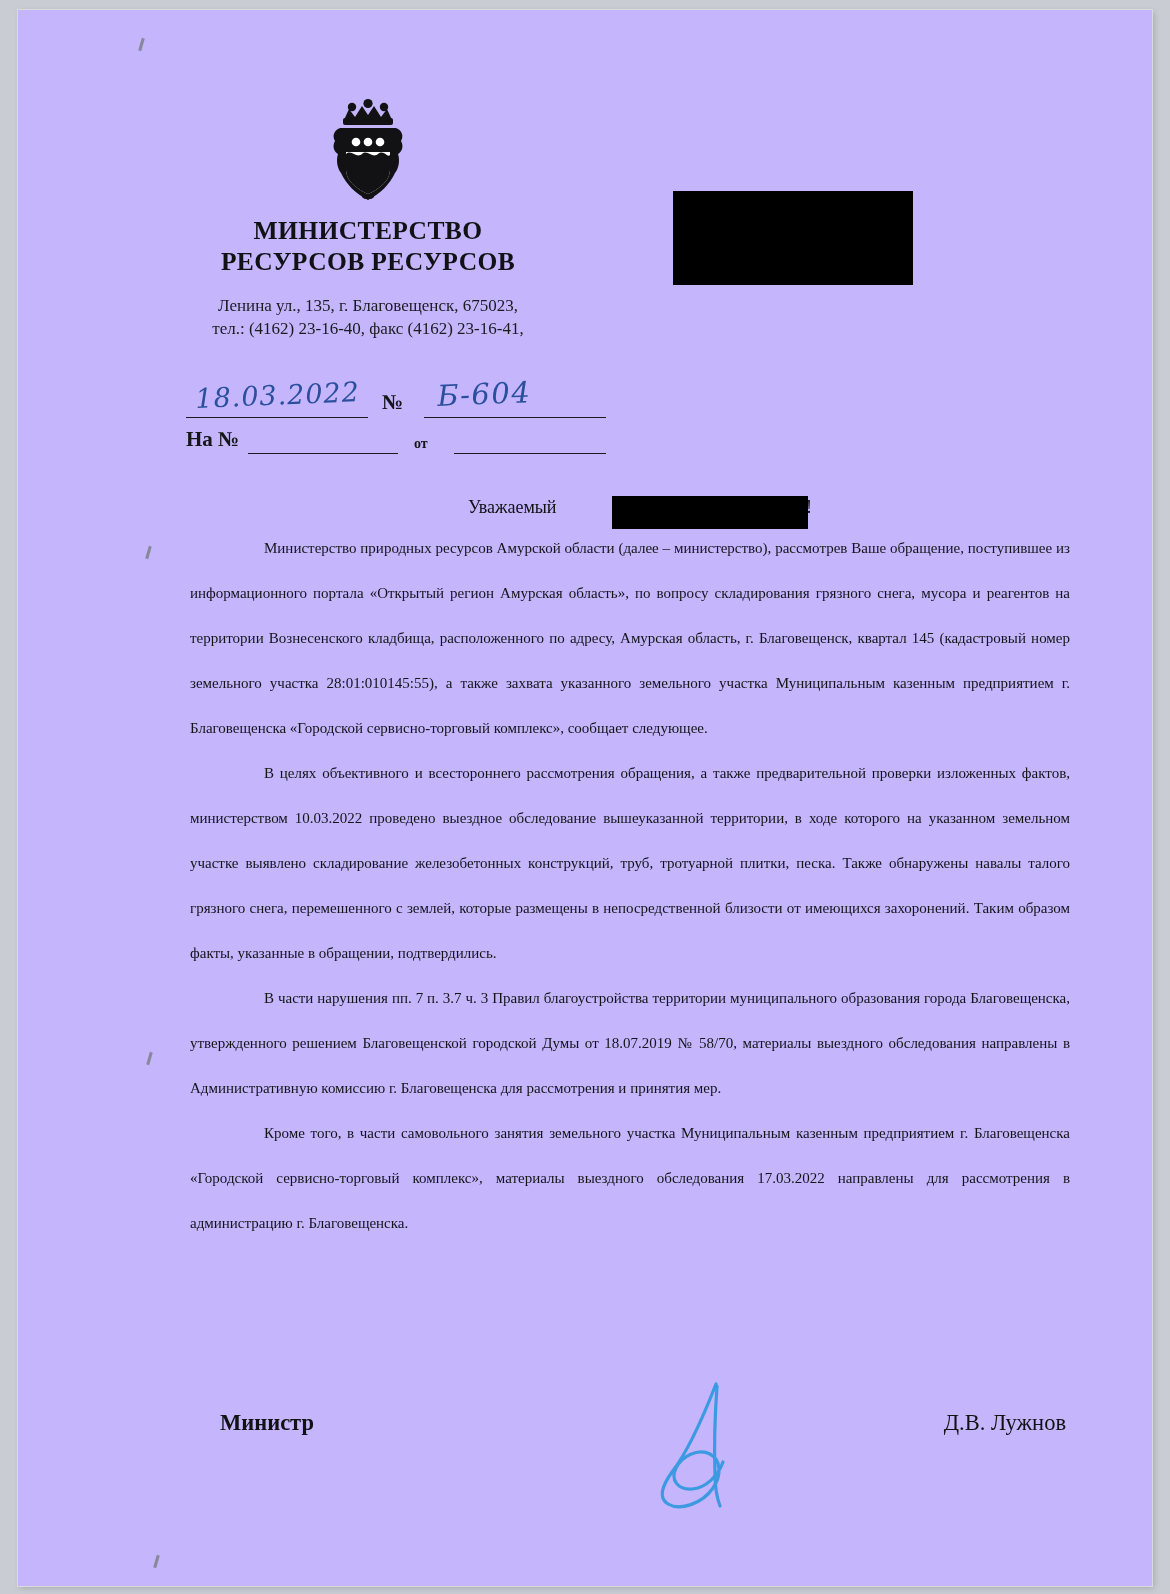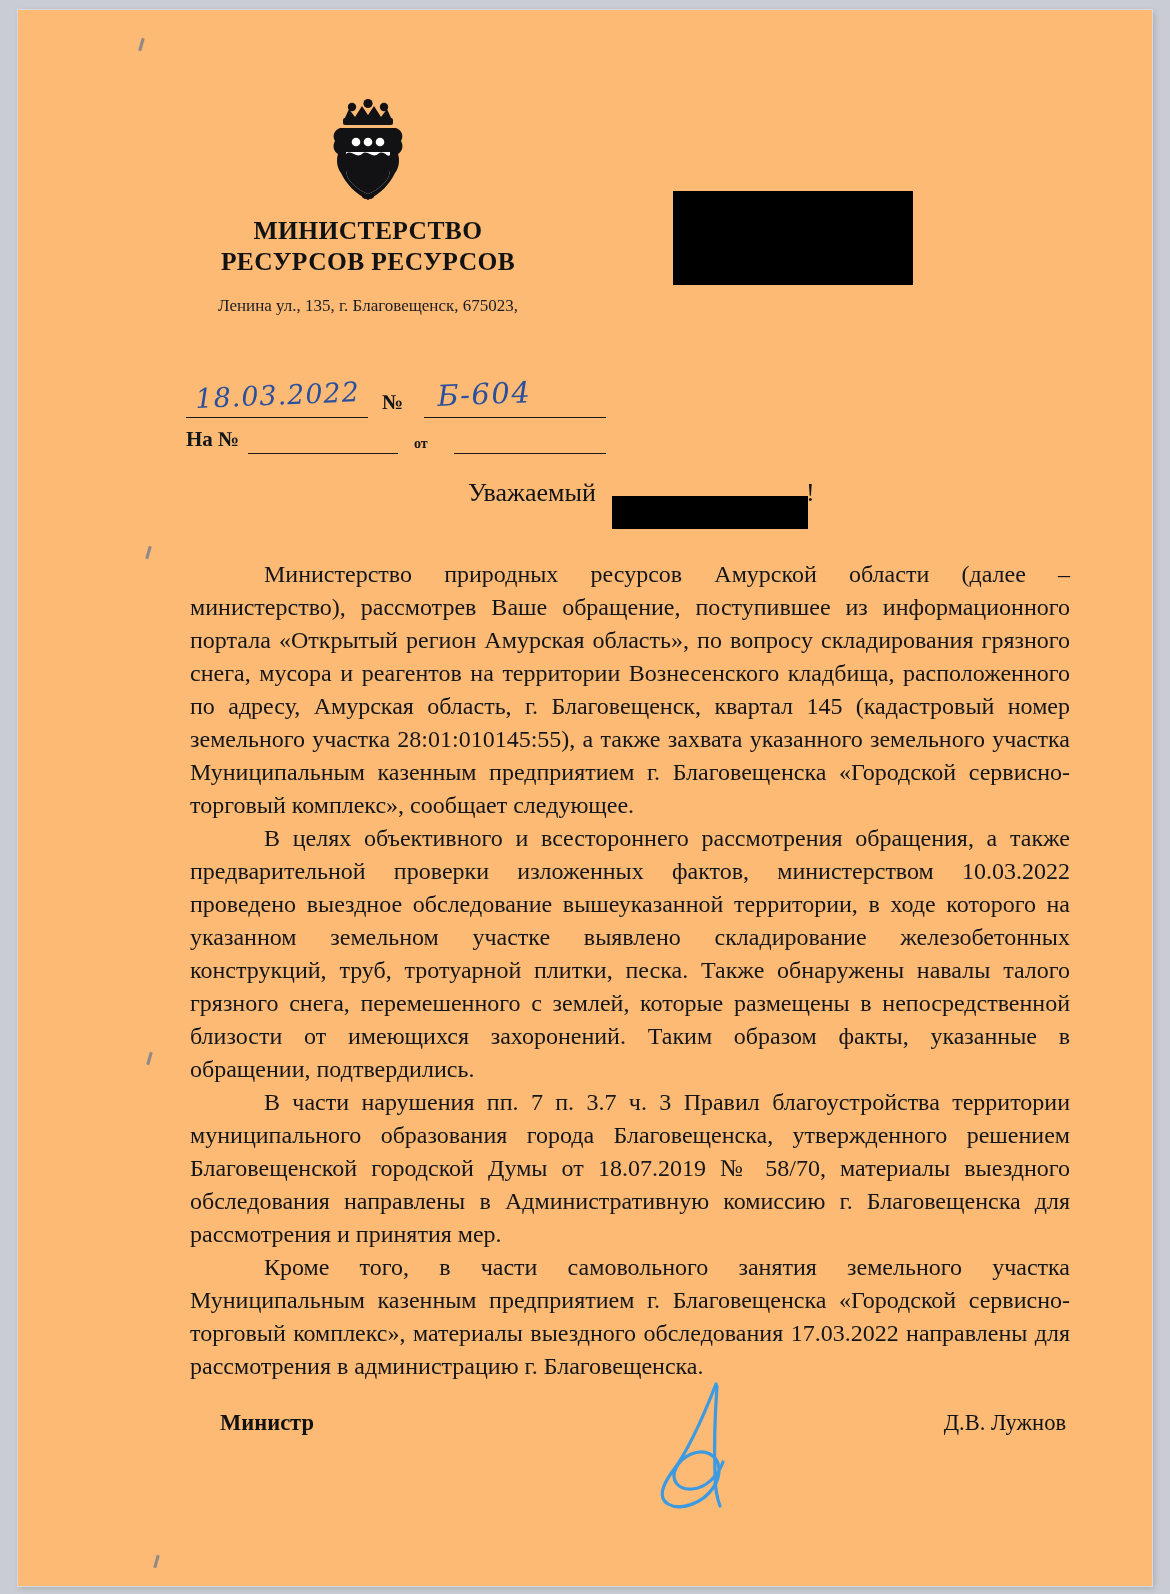--- a/index.html
+++ b/index.html
@@ -17,21 +17,21 @@
     height: 1594px;
     overflow: hidden;
     background: #c9ccd2;
   }
   .page {
     position: absolute;
     left: 18px;
     top: 10px;
     width: 1134px;
     height: 1576px;
-    background: #fdba74;
+    background: #c4b5fd;
     box-shadow: 0 0 0 1px #d8dade, 2px 2px 6px rgba(0,0,0,0.18);
   }
   
   .letterhead {
     position: absolute;
     left: 0;
     top: 88px;
     width: 700px;
     text-align: center;
   }
@@ -122,38 +122,38 @@
     bottom: 2px;
   }
   #label-na-no { left: 0; }
   #label-ot    { left: 228px; font-size: 14px; }
   #in-num-rule { left: 62px;  width: 150px; }
   #in-date-rule{ left: 268px; width: 152px; }
   
   .salutation {
     position: absolute;
     left: 450px;
-    top: 468px;
-    font-size: 26px;
+    top: 487px;
+    font-size: 18px;
     color: #111214;
     white-space: nowrap;
   }
   .salutation .excl {
     position: absolute;
     left: 338px;
     top: 0;
   }
   
   .body-text {
     position: absolute;
     left: 172px;
-    top: 548px;
+    top: 516px;
     width: 880px;
-    font-size: 24px;
-    line-height: 33px;
+    font-size: 15px;
+    line-height: 45px;
     text-align: justify;
     text-justify: inter-word;
     color: #141519;
     hyphens: none;
   }
   .body-text p {
     margin: 0;
     text-indent: 74px;
   }
   
@@ -241,20 +241,21 @@
         <path d="M40 95 C42 99 50 99 52 95 L52 99 C50 102 42 102 40 99 Z" fill="#121214"></path>
       </svg>
 
       <div class="ministry-title">
         <div>МИНИСТЕРСТВО</div>
         <div>РЕСУРСОВ РЕСУРСОВ</div>
       </div>
 
       <div class="contact-block">
         <div>Ленина ул., 135, г. Благовещенск, 675023,</div>
+        <div>тел.: (4162) 23-16-40, факс (4162) 23-16-41,</div>
       </div>
     </div>
 
     <div class="redaction" id="redaction-addressee"></div>
 
     <div class="ref-line">
       <div class="ref-rule" id="ref-date-rule"></div>
       <div class="ref-no-label">№</div>
       <div class="ref-rule" id="ref-num-rule"></div>
       <div class="handwriting" id="hw-date">18.03.2022</div>

